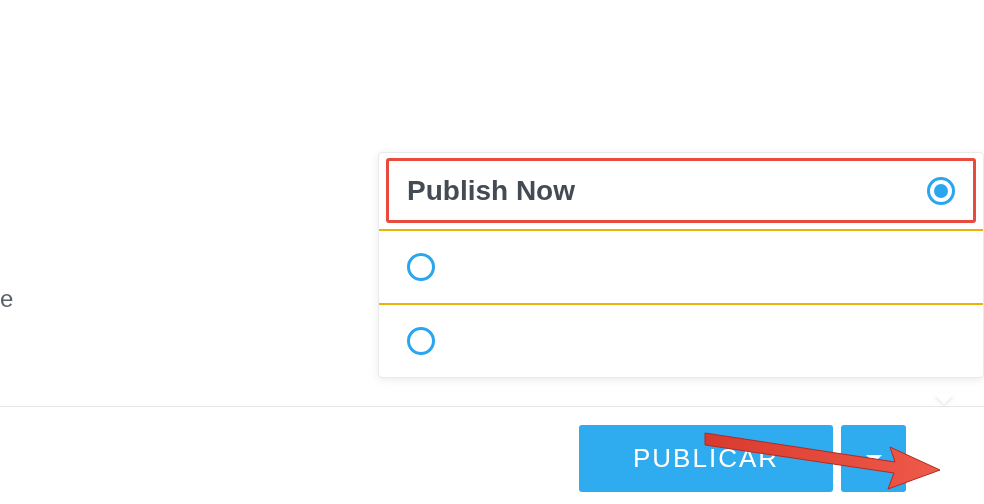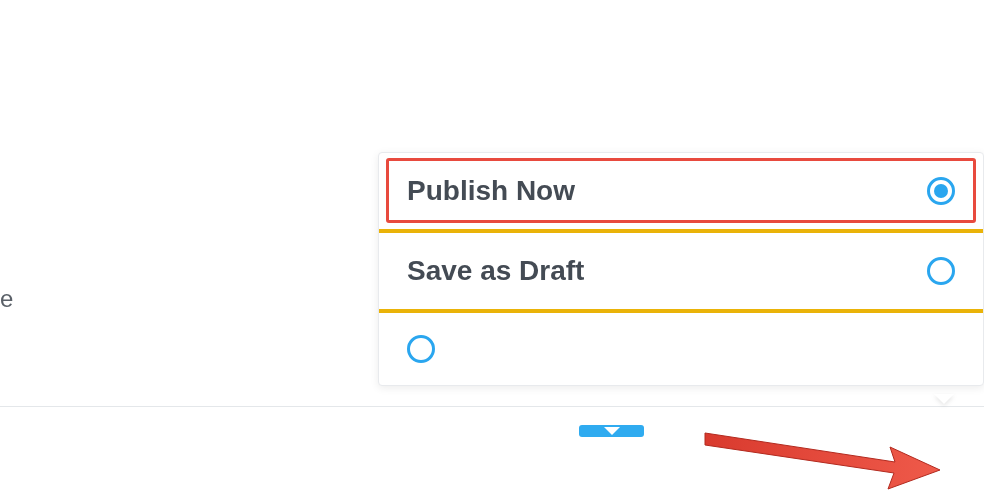--- a/index.html
+++ b/index.html
@@ -32,21 +32,21 @@
     border: 1px solid #e8eaed;
     border-radius: 4px;
     box-shadow: 0 2px 8px rgba(0,0,0,0.08);
   }
   
   .dropdown-item {
     display: flex;
     align-items: center;
     justify-content: space-between;
     padding: 22px 28px;
-    border-bottom: 4px solid #eab308;
+    border-bottom: 2px solid #eab308;
     cursor: pointer;
   }
   .dropdown-item:last-child { border-bottom: none; }
   
   .dropdown-item.highlighted {
     position: relative;
   }
   .highlight-box {
     position: absolute;
     left: 386px;
@@ -142,32 +142,32 @@
 <div class="left-text">e</div>
 
 <div class="hr-line"></div>
 
 <div class="dropdown-panel">
   <div class="dropdown-item highlighted">
     <span class="item-label">Publish Now</span>
     <span class="radio selected"></span>
   </div>
   <div class="dropdown-item">
-    <span class="item-label">Save as Draft</span>
     <span class="radio"></span>
   </div>
   <div class="dropdown-item">
     <span class="radio"></span>
   </div>
 </div>
 
 <div class="highlight-box"></div>
 <div class="dropdown-arrow-tip"></div>
 
 <div class="bottom-bar">
+  <button class="publish-btn">PUBLICAR</button>
   <button class="caret-btn">
     <svg viewBox="0 0 18 12">
       <path d="M1 2 L9 10 L17 2 Z" fill="#fff"></path>
     </svg>
   </button>
 </div>
 
 <svg class="arrow-annotation" width="250" height="90">
   <defs>
     <linearGradient id="arrGrad" x1="0" y1="0" x2="1" y2="0">

